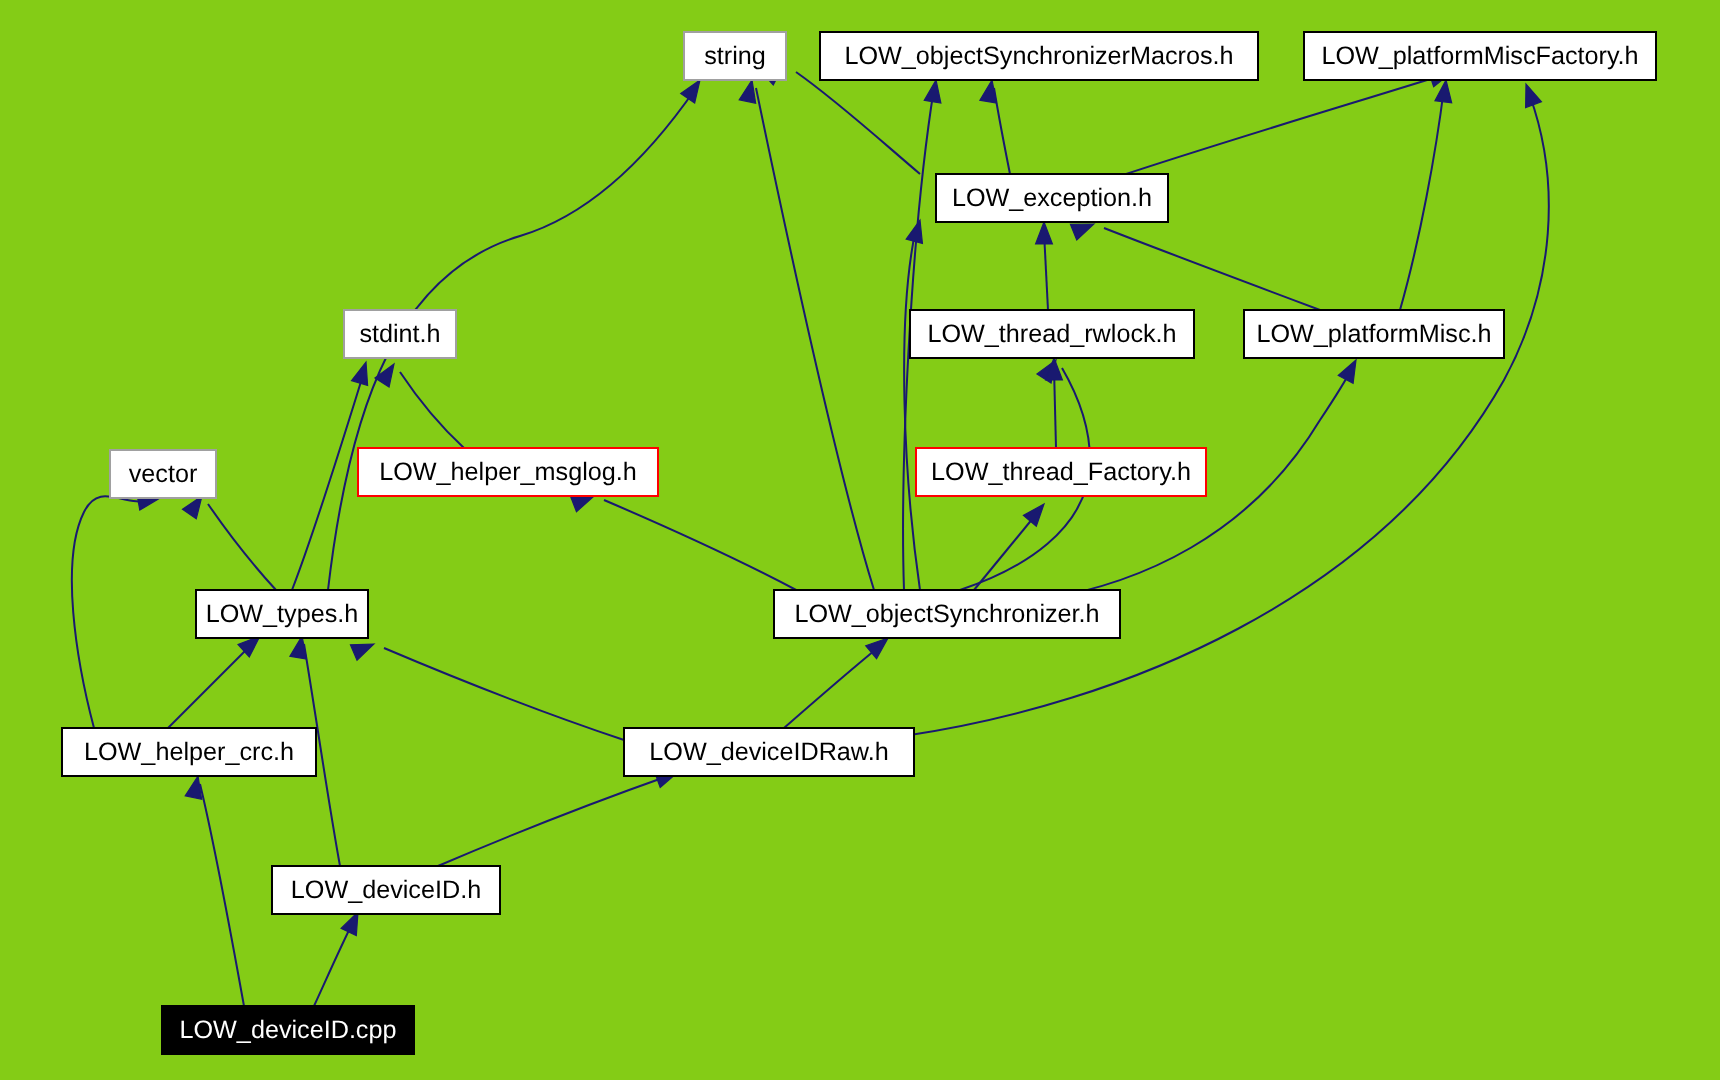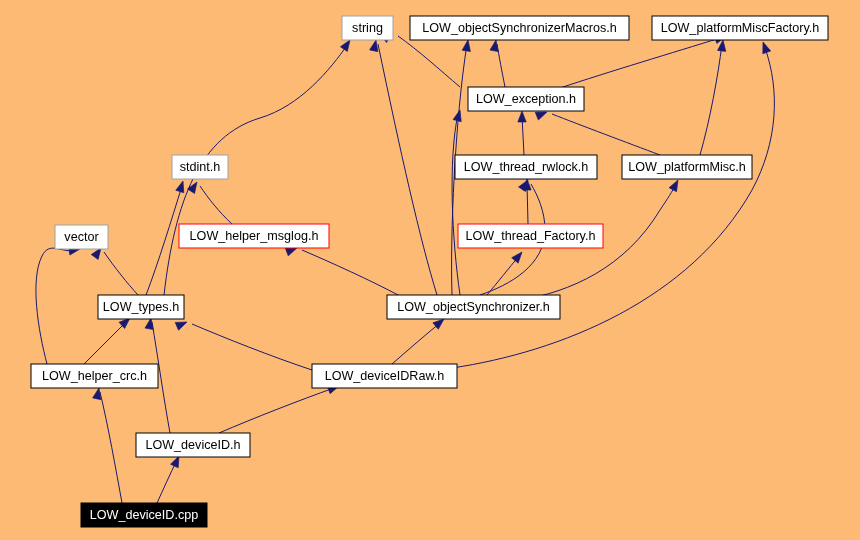--- a/index.html
+++ b/index.html
@@ -10,21 +10,21 @@
   body {
     width: 860px;
     height: 540px;
     font-family: "Liberation Sans", sans-serif;
     overflow: hidden;
   }
   #graph-root {
     position: relative;
     width: 860px;
     height: 540px;
-    background: #fdba74;
+    background: #84cc16;
   }
   svg#dep-graph {
     display: block;
     width: 860px;
     height: 540px;
   }
   .edge-path {
     fill: none;
     stroke: #191970;
     stroke-width: 1;

